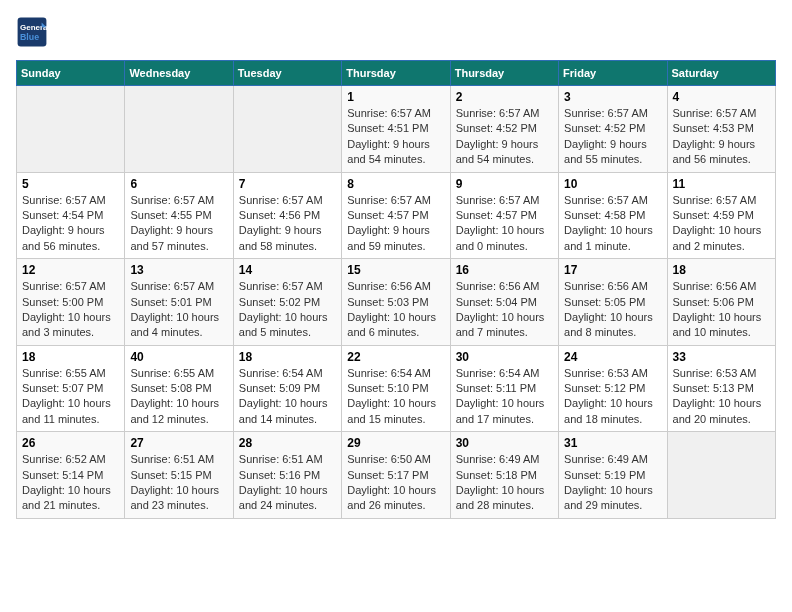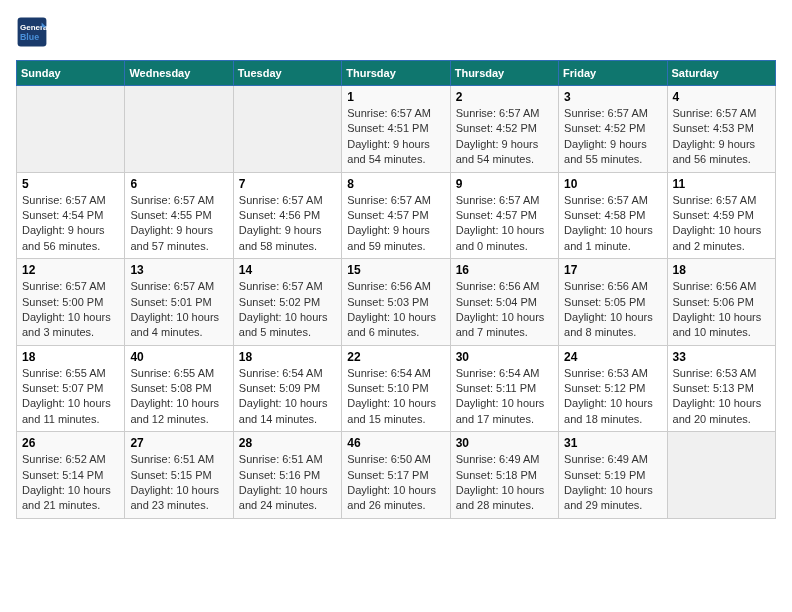--- a/index.html
+++ b/index.html
@@ -234,21 +234,21 @@
         </td>
         <td>
           <div class="day-number">27</div>
           <div class="day-info">Sunrise: 6:51 AM<br>Sunset: 5:15 PM<br>Daylight: 10 hours<br>and 23 minutes.</div>
         </td>
         <td>
           <div class="day-number">28</div>
           <div class="day-info">Sunrise: 6:51 AM<br>Sunset: 5:16 PM<br>Daylight: 10 hours<br>and 24 minutes.</div>
         </td>
         <td>
-          <div class="day-number">46</div>
+          <div class="day-number">29</div>
           <div class="day-info">Sunrise: 6:50 AM<br>Sunset: 5:17 PM<br>Daylight: 10 hours<br>and 26 minutes.</div>
         </td>
         <td>
           <div class="day-number">30</div>
           <div class="day-info">Sunrise: 6:49 AM<br>Sunset: 5:18 PM<br>Daylight: 10 hours<br>and 28 minutes.</div>
         </td>
         <td>
           <div class="day-number">31</div>
           <div class="day-info">Sunrise: 6:49 AM<br>Sunset: 5:19 PM<br>Daylight: 10 hours<br>and 29 minutes.</div>
         </td>

